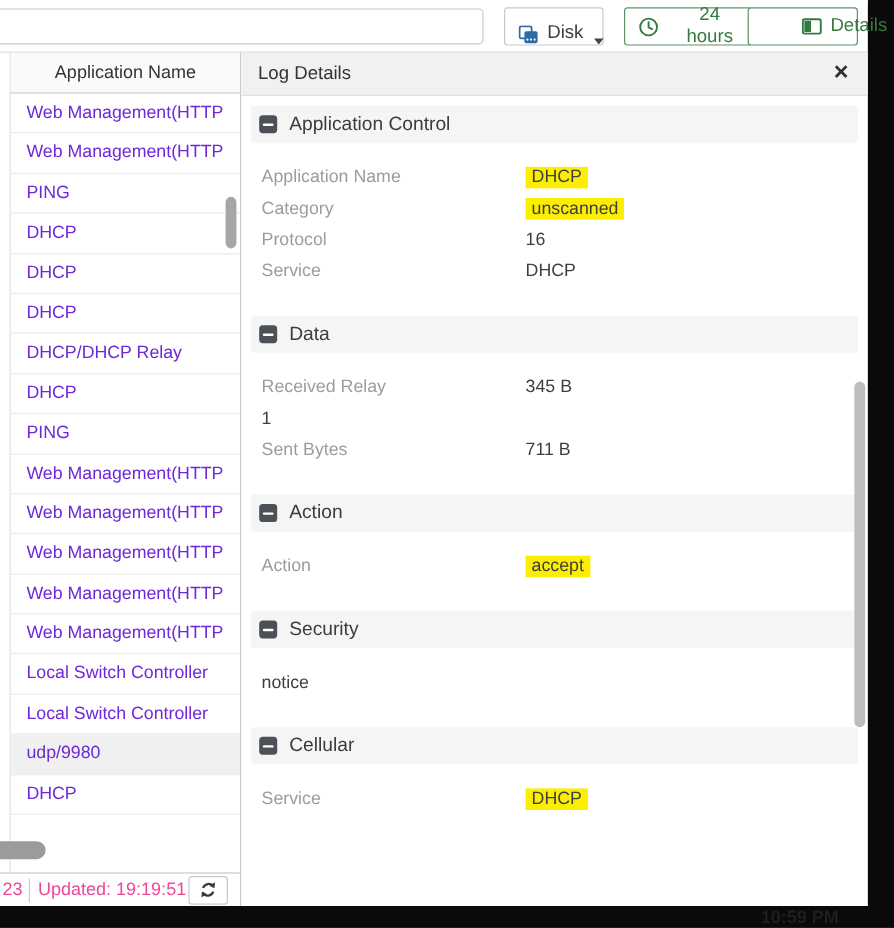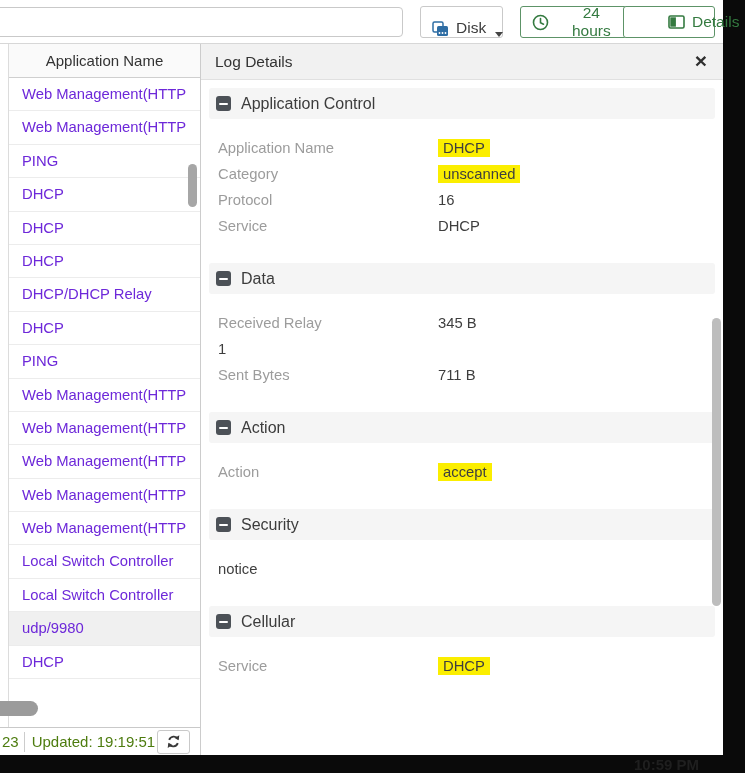--- a/index.html
+++ b/index.html
@@ -35,21 +35,21 @@
   .list-rows{position:absolute;left:0;top:34px;width:100%;}
   .lrow{height:33.4px;line-height:33.4px;padding-left:13px;font-size:14.8px;color:#6d28d9;
         border-bottom:1px solid #ececec;white-space:nowrap;overflow:hidden;cursor:pointer;}
   .lrow.selected{background:#f0f0f0;}
   .vthumb{position:absolute;right:3px;top:120px;width:9px;height:43px;background:#a6a6a6;border-radius:5px;cursor:grab;}
   .hthumb{position:absolute;left:0;top:701px;width:38px;height:15px;background:#9b9b9b;
           border-radius:0 8px 8px 0;z-index:5;cursor:grab;}
 
   
   .list-footer{position:absolute;left:0;top:727px;width:200px;height:28px;background:#fff;border-top:1px solid #c9c9c9;
-               display:flex;align-items:center;font-size:15px;color:#4d7c0f;padding-left:2px;z-index:6;}
+               display:flex;align-items:center;font-size:15px;color:#ec4899;padding-left:2px;z-index:6;}
   .fsep{width:1px;height:20px;background:#ccc;margin:0 7px 0 5px;}
   .refresh-btn{margin-left:auto;margin-right:10px;width:33px;height:24px;background:#fff;border:1px solid #c9c9c9;
                border-radius:3px;display:flex;align-items:center;justify-content:center;cursor:pointer;padding:0;}
 
   
   .log-panel{position:absolute;left:200px;top:44px;width:523px;height:711px;background:#fff;border-left:1px solid #ccc;overflow:hidden;}
   .log-header{height:36px;line-height:36px;background:#f1f1f1;border-bottom:1px solid #e0e0e0;
               padding-left:14px;font-size:15.5px;color:#333;}
   .close{position:absolute;right:16px;top:0;font-size:21px;font-weight:bold;color:#2f2f2f;cursor:pointer;line-height:34px;}
   .secbar{margin:24px 8px 0 8px;height:31px;background:#f5f5f5;border-radius:3px;display:flex;align-items:center;

